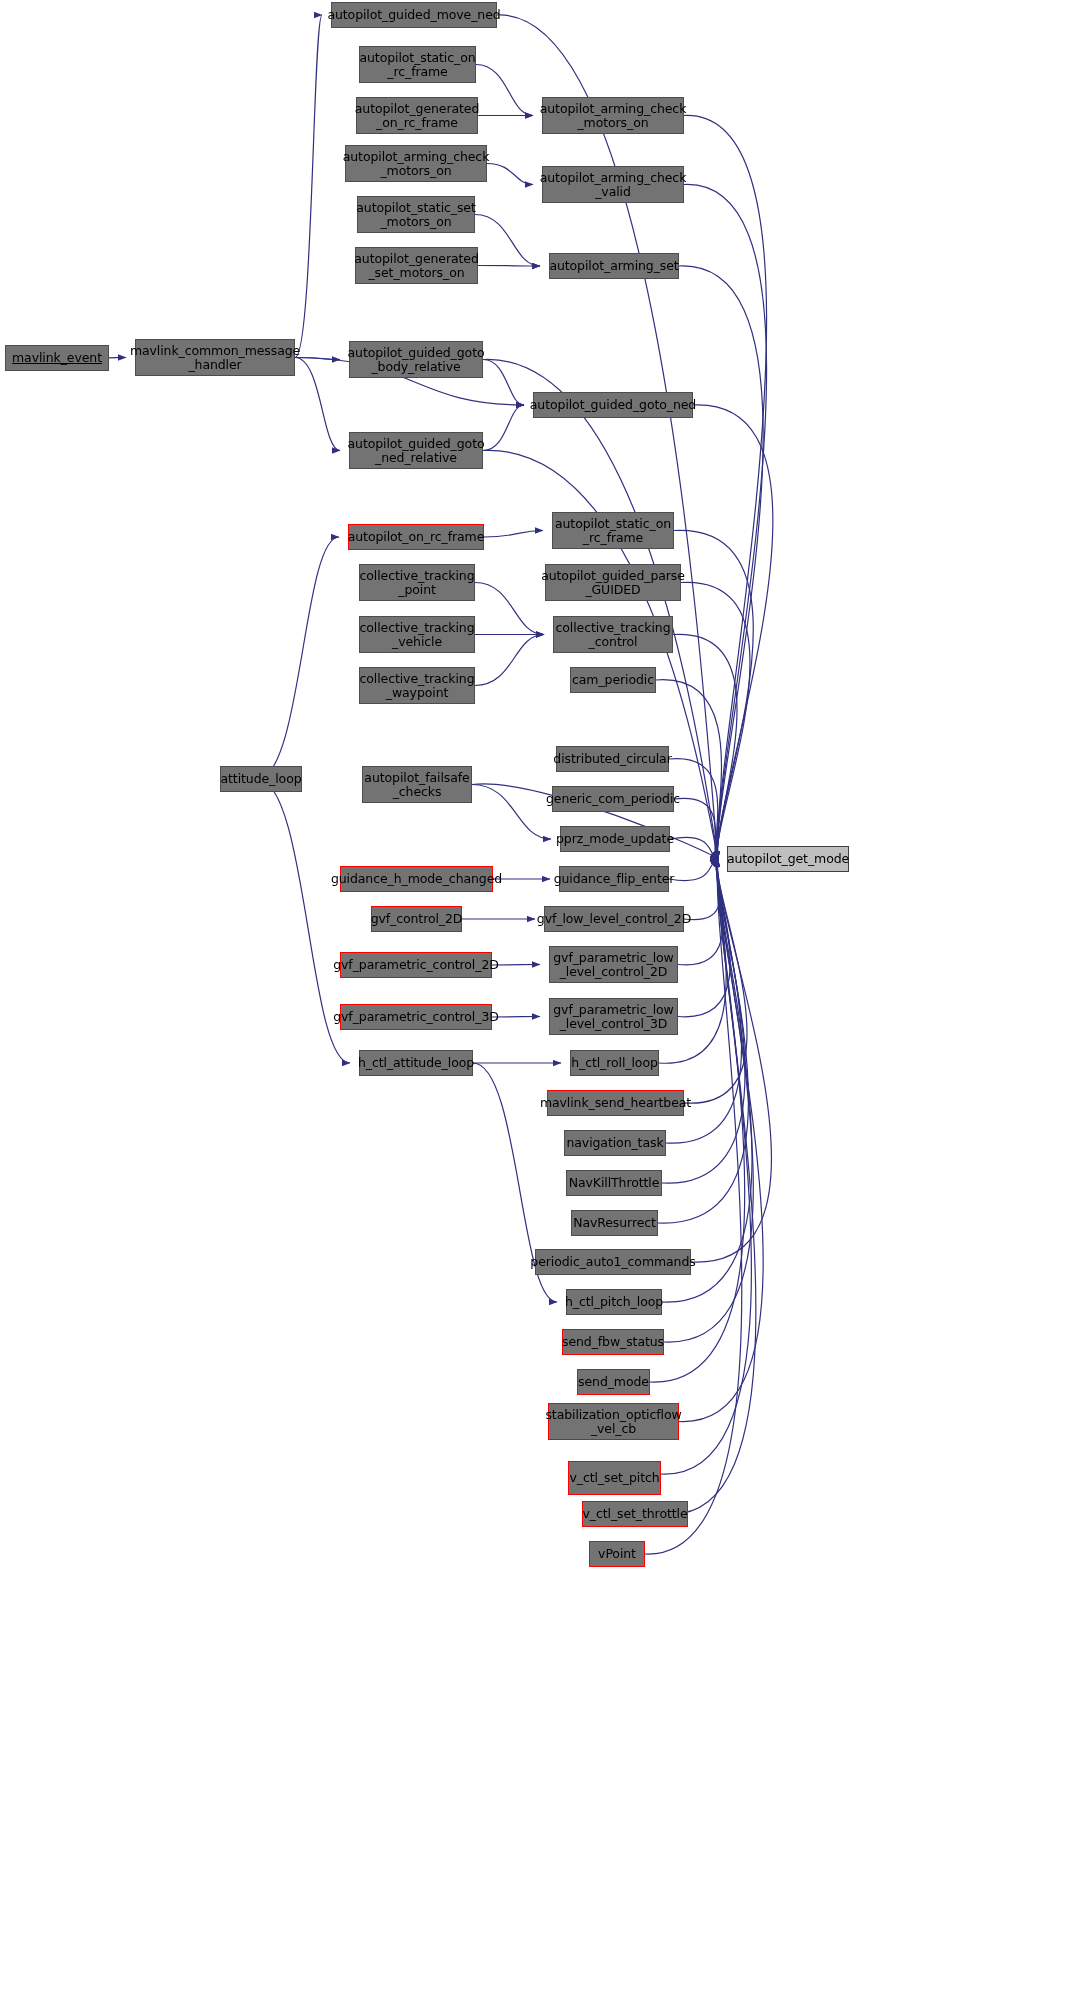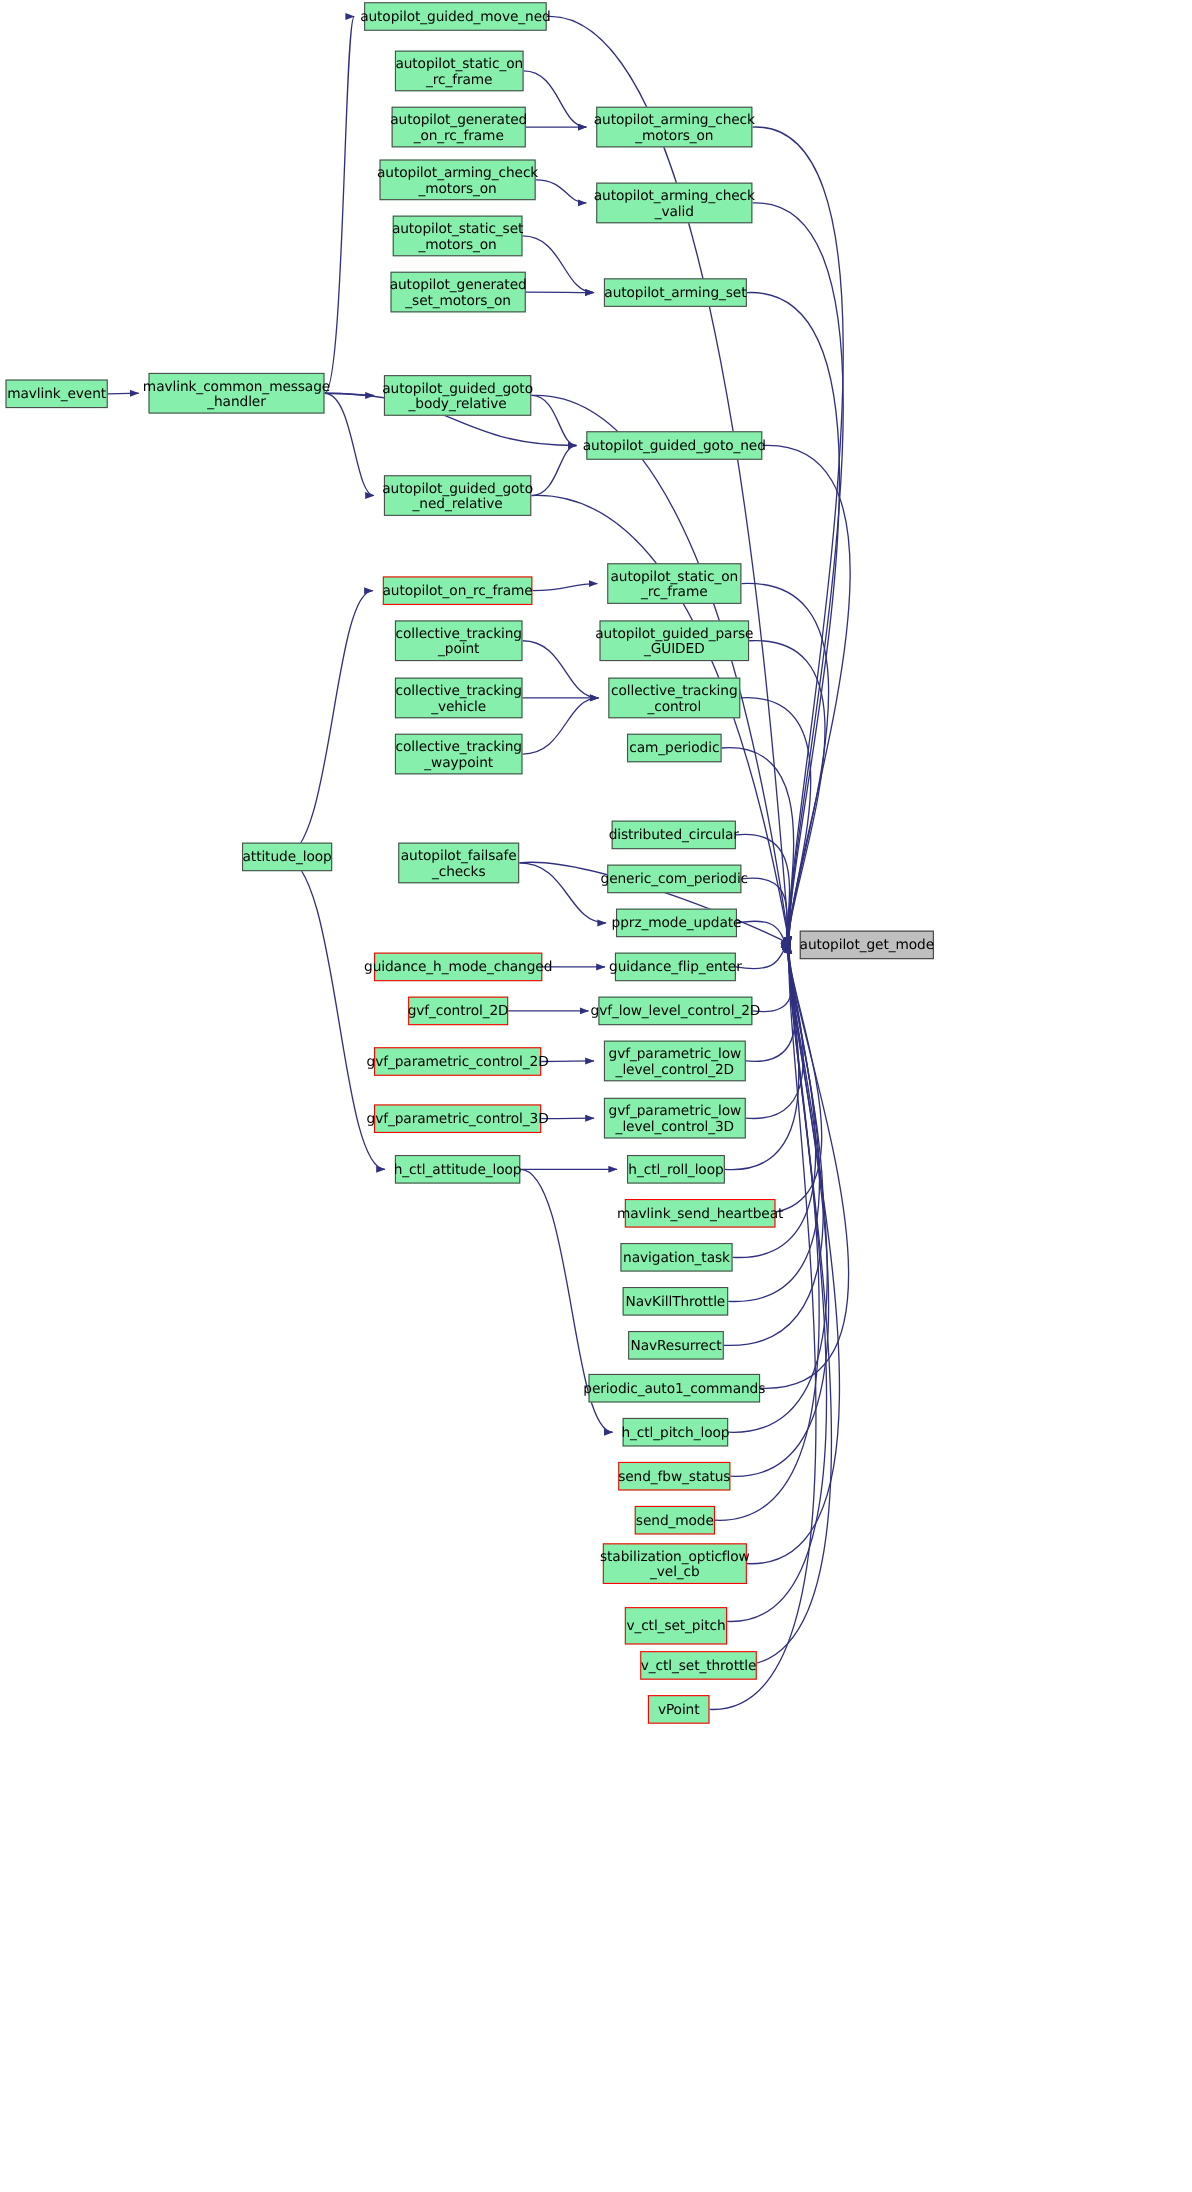--- a/index.html
+++ b/index.html
@@ -3,21 +3,21 @@
 <meta charset="utf-8">
 <style>
   html,body{margin:0;padding:0;background:#ffffff;}
   body{font-family:"DejaVu Sans","Liberation Sans",sans-serif;}
   #canvas{position:relative;width:1084px;height:1993px;background:#ffffff;overflow:hidden;}
   svg#edges{position:absolute;left:0;top:0;width:1084px;height:1993px;pointer-events:none;}
   .node{
     position:absolute;
     box-sizing:border-box;
     border:1px solid #4d4d4d;
-    background:#86efac;
+    background:#737373;
     color:#000000;
     font-size:12.5px;
     line-height:13.5px;
     display:flex;
     align-items:center;
     justify-content:center;
     text-align:center;
     white-space:pre-line;
     letter-spacing:-0.1px;
   }
@@ -104,21 +104,21 @@
 _motors_on</div>
       <div class="node" style="left: 345px; top: 145px; width: 142px; height: 37px;">autopilot_arming_check
 _motors_on</div>
       <div class="node" style="left: 542px; top: 166px; width: 142px; height: 37px;">autopilot_arming_check
 _valid</div>
       <div class="node" style="left: 357px; top: 196px; width: 118px; height: 37px;">autopilot_static_set
 _motors_on</div>
       <div class="node" style="left: 355px; top: 247px; width: 123px; height: 37px;">autopilot_generated
 _set_motors_on</div>
       <div class="node" style="left: 549px; top: 253px; width: 130px; height: 26px;">autopilot_arming_set</div>
-      <div class="node" style="left: 5px; top: 345px; width: 93px; height: 26px;">mavlink_event</div>
+      <div class="node" style="left: 5px; top: 345px; width: 104px; height: 26px; text-decoration: underline;">mavlink_event</div>
       <div class="node" style="left: 135px; top: 339px; width: 160px; height: 37px;">mavlink_common_message
 _handler</div>
       <div class="node" style="left: 349px; top: 341px; width: 134px; height: 37px;">autopilot_guided_goto
 _body_relative</div>
       <div class="node" style="left: 533px; top: 392px; width: 160px; height: 26px;">autopilot_guided_goto_ned</div>
       <div class="node" style="left: 349px; top: 432px; width: 134px; height: 37px;">autopilot_guided_goto
 _ned_relative</div>
       <div class="node" style="left: 175px; top: 766px; width: 82px; height: 26px; margin-left: 45px;">attitude_loop</div>
       <div class="node red" style="left: 348px; top: 524px; width: 136px; height: 26px;">autopilot_on_rc_frame</div>
       <div class="node" style="left: 552px; top: 512px; width: 122px; height: 37px;">autopilot_static_on
@@ -145,21 +145,21 @@
       <div class="node red" style="left: 371px; top: 906px; width: 91px; height: 26px;">gvf_control_2D</div>
       <div class="node" style="left: 544px; top: 906px; width: 140px; height: 26px;">gvf_low_level_control_2D</div>
       <div class="node red" style="left: 340px; top: 952px; width: 152px; height: 26px;">gvf_parametric_control_2D</div>
       <div class="node" style="left: 549px; top: 946px; width: 129px; height: 37px;">gvf_parametric_low
 _level_control_2D</div>
       <div class="node red" style="left: 340px; top: 1004px; width: 152px; height: 26px;">gvf_parametric_control_3D</div>
       <div class="node" style="left: 549px; top: 998px; width: 129px; height: 37px;">gvf_parametric_low
 _level_control_3D</div>
       <div class="node" style="left: 359px; top: 1050px; width: 114px; height: 26px;">h_ctl_attitude_loop</div>
       <div class="node" style="left: 570px; top: 1050px; width: 89px; height: 26px;">h_ctl_roll_loop</div>
-      <div class="node red" style="left: 547px; top: 1090px; width: 137px; height: 26px; margin-left: 21px;">mavlink_send_heartbeat</div>
+      <div class="node red" style="left: 547px; top: 1090px; width: 137px; height: 26px;">mavlink_send_heartbeat</div>
       <div class="node" style="left: 564px; top: 1130px; width: 102px; height: 26px;">navigation_task</div>
       <div class="node" style="left: 566px; top: 1170px; width: 96px; height: 26px;">NavKillThrottle</div>
       <div class="node" style="left: 571px; top: 1210px; width: 87px; height: 26px;">NavResurrect</div>
       <div class="node" style="left: 535px; top: 1249px; width: 156px; height: 26px;">periodic_auto1_commands</div>
       <div class="node" style="left: 566px; top: 1289px; width: 96px; height: 26px; text-align: right;">h_ctl_pitch_loop</div>
       <div class="node red" style="left: 562px; top: 1329px; width: 102px; height: 26px; text-align: center;">send_fbw_status</div>
       <div class="node red" style="left: 577px; top: 1369px; width: 73px; height: 26px;">send_mode</div>
       <div class="node red" style="left: 548px; top: 1403px; width: 131px; height: 37px;">stabilization_opticflow
 _vel_cb</div>
       <div class="node red" style="left: 568px; top: 1461px; width: 93px; height: 34px; text-align: center;">v_ctl_set_pitch</div>

